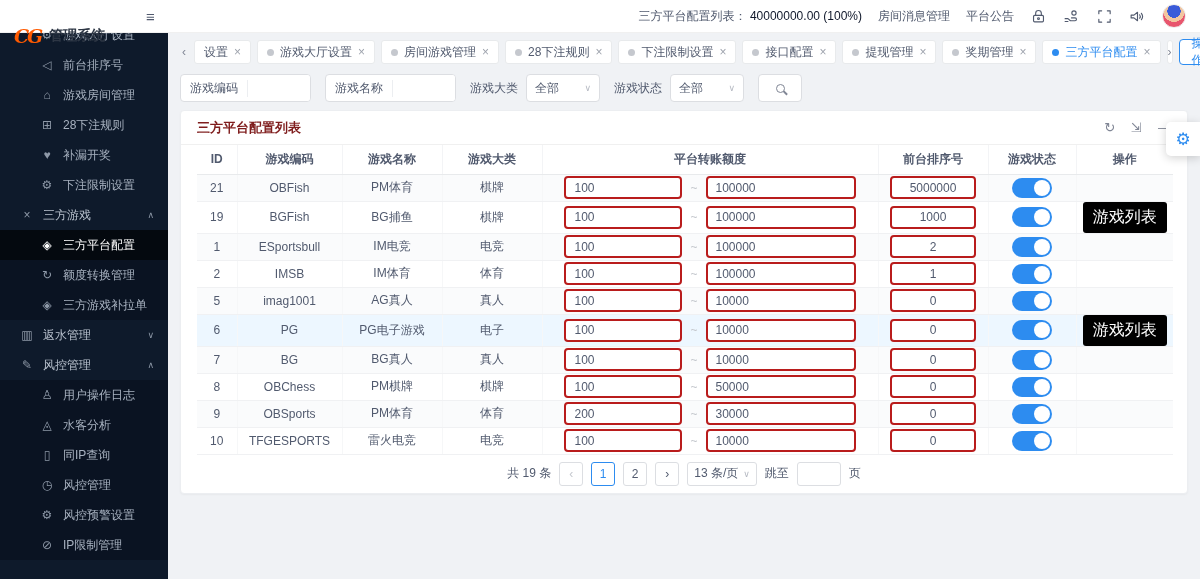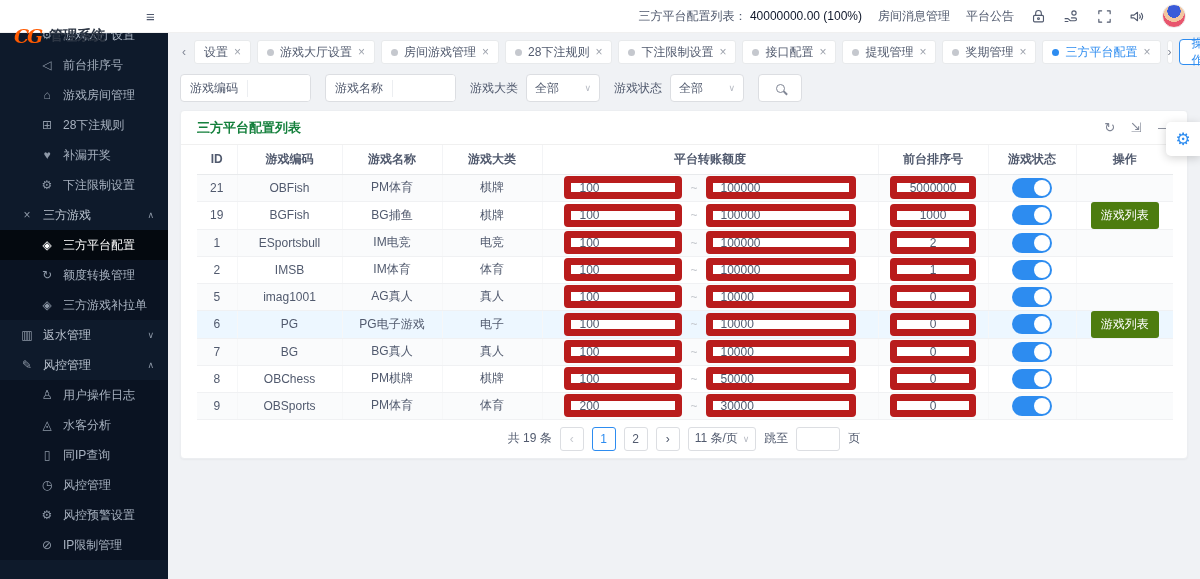--- a/index.html
+++ b/index.html
@@ -54,40 +54,40 @@
   .flabel2 { color:#515a6e; }
   .fselect { width:74px; height:28px; background:#fff; border:1px solid #dcdee2; border-radius:4px; display:flex; align-items:center; justify-content:space-between; padding:0 8px; cursor:pointer; margin-left:-6px; }
   .fselect .caret { color:#b5b9c2; font-size:9px; }
   .search-btn { width:44px; height:28px; background:#fff; border:1px solid #dcdee2; border-radius:4px; display:flex; align-items:center; justify-content:center; cursor:pointer; }
   .mag { width:9px; height:9px; border:1.5px solid #808695; border-radius:50%; position:relative; }
   .mag::after { content:""; position:absolute; width:5px; height:1.5px; background:#808695; transform:rotate(45deg); right:-4px; bottom:-2px; }
 
   
   .card { margin-top:8px; background:#fff; border:1px solid #eceef1; border-radius:4px; box-shadow:0 1px 2px rgba(0,0,0,.04); }
   .card-head { height:34px; display:flex; align-items:center; padding:0 16px; border-bottom:1px solid #f0f0f0; }
-  .card-title { font-size:13px; font-weight:bold; color:#15803d; }
+  .card-title { font-size:13px; font-weight:bold; color:#7f1d1d; }
   .card-tools { margin-left:auto; display:flex; align-items:center; gap:16px; color:#808695; }
   .card-tools span { cursor:pointer; font-size:13px; }
 
   
   table { width:976px; margin:0 16px; border-collapse:collapse; table-layout:fixed; }
   th { height:29px; font-size:12px; color:#515a6e; font-weight:bold; border-bottom:1px solid #e8eaec; border-right:1px solid #f3f4f6; text-align:center; }
   td { height:27px; font-size:12px; color:#515a6e; border-bottom:1px solid #f0f1f3; border-right:1px solid #f6f7f8; text-align:center; }
   th:last-child, td:last-child { border-right:0; }
   tbody tr:nth-child(odd) { background:#fafbfc; }
   tbody tr.hl { background:#edf7ff; }
   .cell-range { display:flex; align-items:center; justify-content:center; gap:8px; }
-  .tin { height:23px; border:7px solid #b91c1c; border-radius:4px; font-size:12px; color:#515a6e; padding:0 8px; outline:none; background:#fff; }
+  .tin { height:23px; border:2px solid #b91c1c; border-radius:4px; font-size:12px; color:#515a6e; padding:0 8px; outline:none; background:#fff; }
   .tin-min { width:118px; }
   .tin-max { width:150px; }
   .tin-sort { width:86px; text-align:center; }
   .sep { color:#c5c8ce; }
   .toggle { width:40px; height:20px; border-radius:10px; background:#2d8cf0; position:relative; margin:0 auto; cursor:pointer; }
   .toggle::after { content:""; position:absolute; top:2px; right:2px; width:16px; height:16px; background:#fff; border-radius:50%; }
-  .btn-list { background:#4d7c0f; color:#fff; border:0; border-radius:3px; font-size:12px; padding:5px 10px; cursor:pointer; }
+  .btn-list { background:#000000; color:#fff; border:0; border-radius:3px; font-size:16px; padding:5px 10px; cursor:pointer; }
 
   
   .pager { height:38px; display:flex; align-items:center; justify-content:center; gap:8px; color:#515a6e; }
   .pg-box { min-width:24px; height:24px; background:#fff; border:1px solid #dcdee2; border-radius:3px; display:flex; align-items:center; justify-content:center; padding:0 6px; cursor:pointer; }
   .pg-prev { color:#c5c8ce; }
   .pg-cur { border-color:#2d8cf0; color:#2d8cf0; }
   .pg-size { gap:5px; display:flex; }
   .pg-size .caret { color:#b5b9c2; font-size:9px; }
   .pg-jump { width:44px; height:24px; border:1px solid #dcdee2; border-radius:3px; outline:none; padding:0 4px; font-size:12px; text-align:center; }
 
@@ -491,31 +491,49 @@
                 <span class="sep">~</span>
                 <input class="tin tin-max" value="30000" style="">
               </div>
             </td>
           <td><input class="tin tin-sort" value="0" style=""></td>
           <td>
               <div class="toggle"></div>
             </td>
           <td></td>
         </tr>
+        <tr>
+          <td>10</td>
+          <td>TFGESPORTS</td>
+          <td>雷火电竞</td>
+          <td>电竞</td>
+          <td>
+              <div class="cell-range">
+                <input class="tin tin-min" value="100" style="">
+                <span class="sep">~</span>
+                <input class="tin tin-max" value="10000" style="">
+              </div>
+            </td>
+          <td><input class="tin tin-sort" value="0" style=""></td>
+          <td>
+              <div class="toggle"></div>
+            </td>
+          <td></td>
+        </tr>
       </tbody>
     </table>
 
     <div class="pager">
       <span>共 19 条</span>
       <div class="pg-box pg-prev">‹</div>
       <div class="pg-box pg-cur">1</div>
       <div class="pg-box">2</div>
       <div class="pg-box">›</div>
       <div class="pg-box pg-size">
-        <span>11 条/页</span>
+        <span>13 条/页</span>
         <span class="caret">∨</span>
       </div>
       <span>跳至</span>
       <input class="pg-jump" style="">
       <span>页</span>
     </div>
   </section>
 </main>
 
 <div class="fab">

